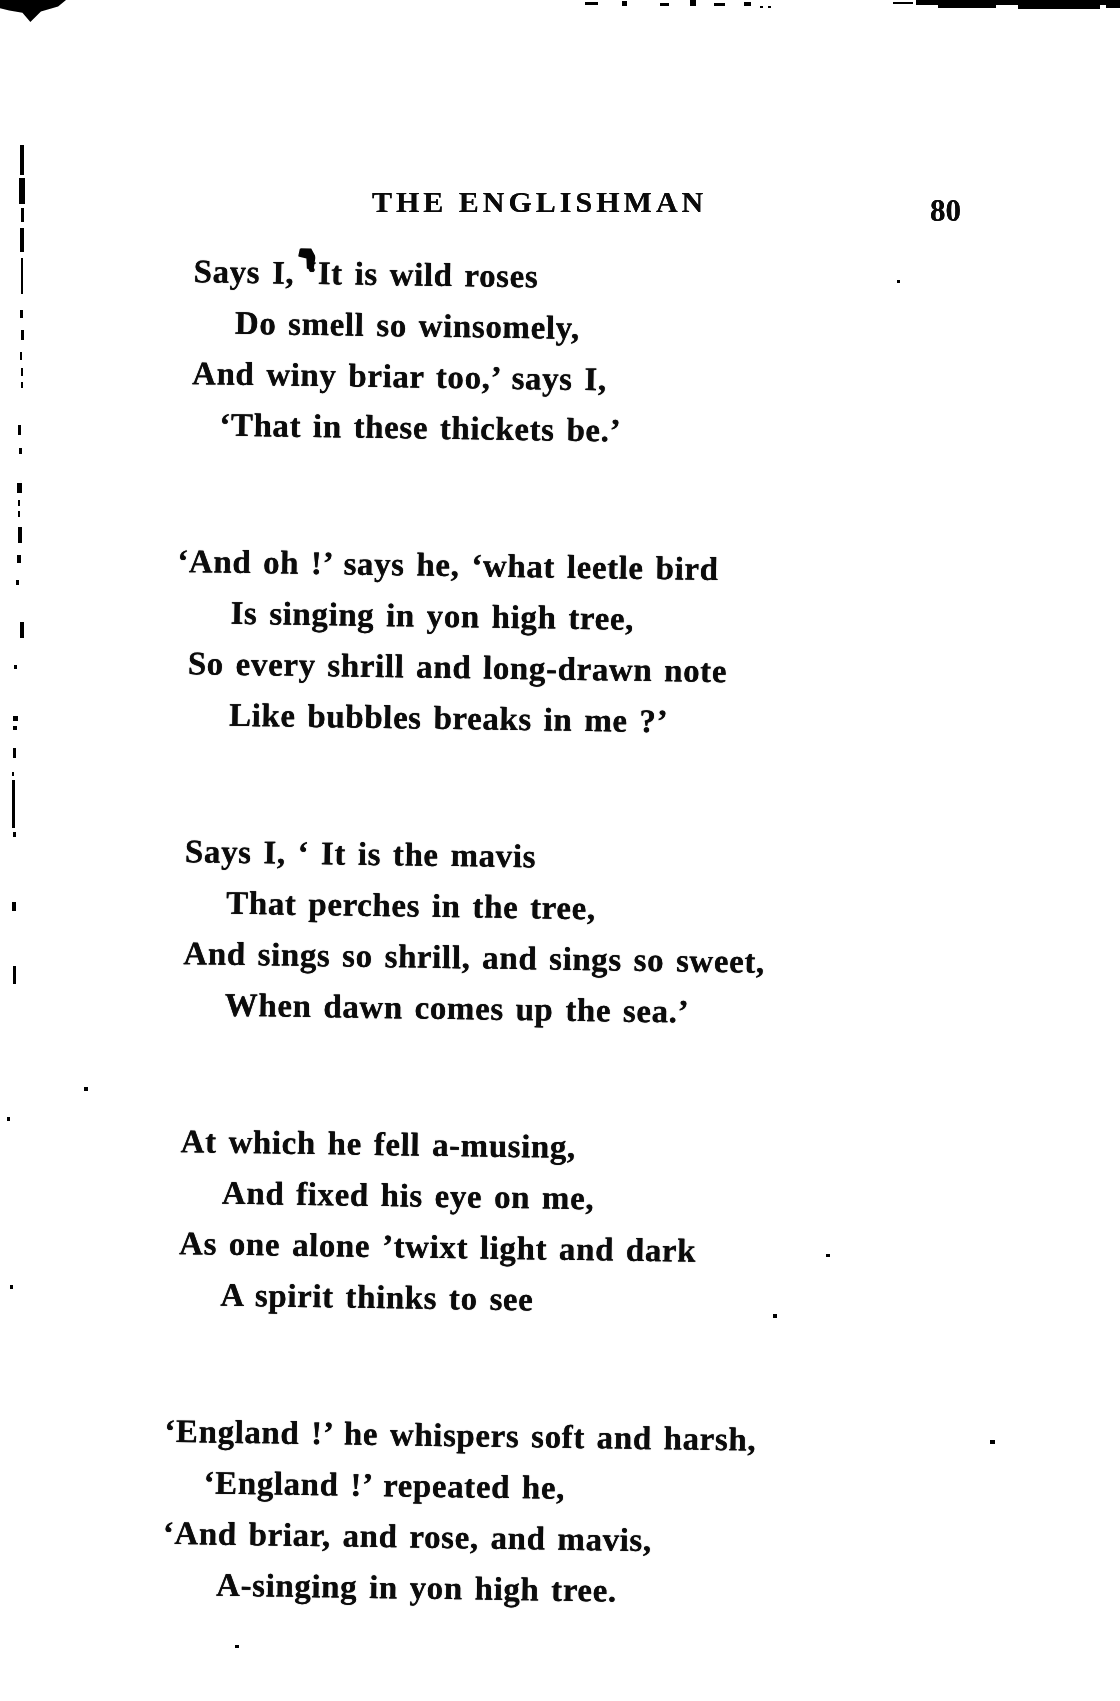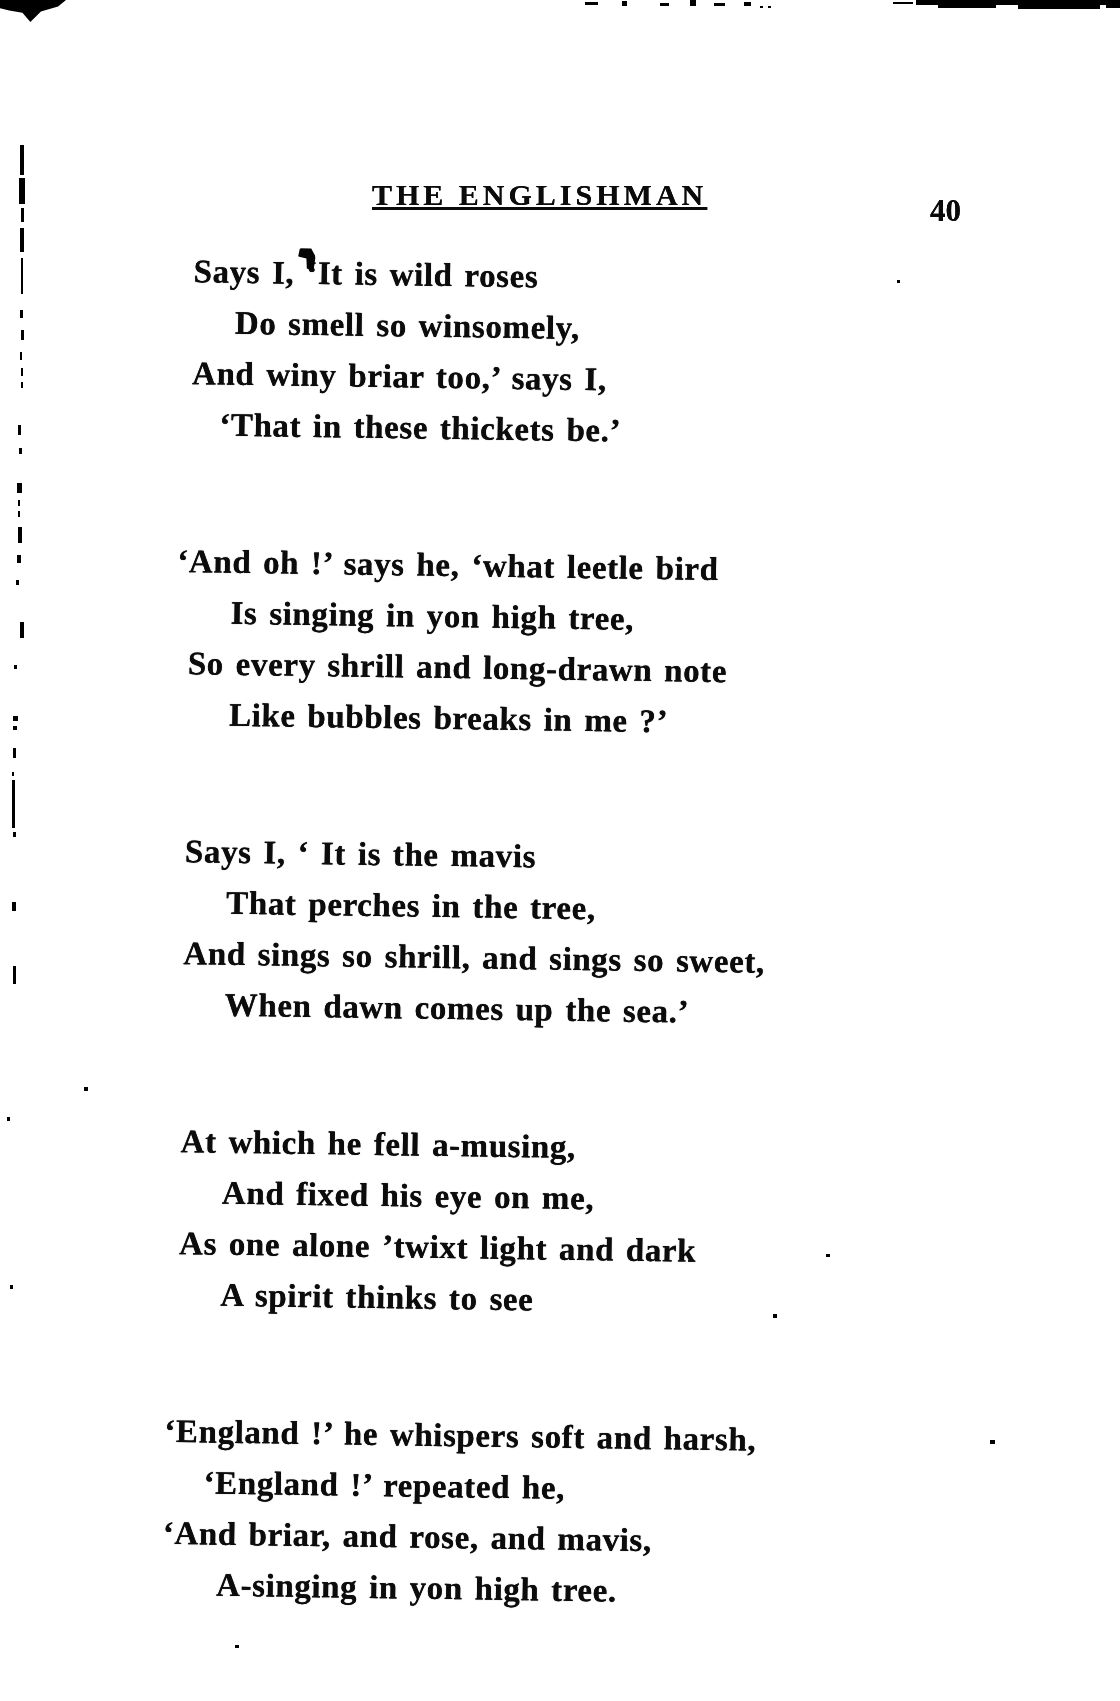--- a/index.html
+++ b/index.html
@@ -13,28 +13,27 @@
     height: 1701px;
     background: #ffffff;
     overflow: hidden;
     font-family: "Liberation Serif", serif;
     color: #0a0a0a;
   }
   
   .running-title {
     position: absolute;
     left: 372px;
-    top: 178px;
+    top: 185px;
     font-size: 30px;
     font-weight: bold;
     letter-spacing: 4px;
     white-space: nowrap;
     color: #0b0b0b;
     text-shadow: 0 0 0.6px #000;
-    text-decoration: underline;
   }
   .page-number {
     position: absolute;
     left: 930px;
     top: 193px;
     font-size: 31px;
     font-weight: bold;
     color: #0b0b0b;
     text-shadow: 0 0 0.6px #000;
   }
@@ -77,21 +76,21 @@
     clip-path: polygon(20% 0, 85% 10%, 100% 45%, 70% 100%, 35% 85%, 45% 45%, 0 30%);
     transform: rotate(-12deg);
   }
 </style>
 </head>
 <body>
 
 <div class="page">
 
   <div class="running-title">THE ENGLISHMAN</div>
-  <div class="page-number">40</div>
+  <div class="page-number">80</div>
 
   <div class="poem">
     <div class="stanza">
       <div class="line">Says I, ‘It is wild roses</div>
       <div class="line indent">Do smell so winsomely,</div>
       <div class="line">And winy briar too,’ says I,</div>
       <div class="line indent q">‘That in these thickets be.’</div>
     </div>
     <div class="stanza">
       <div class="line q">‘And oh !’ says he, ‘what leetle bird</div>

